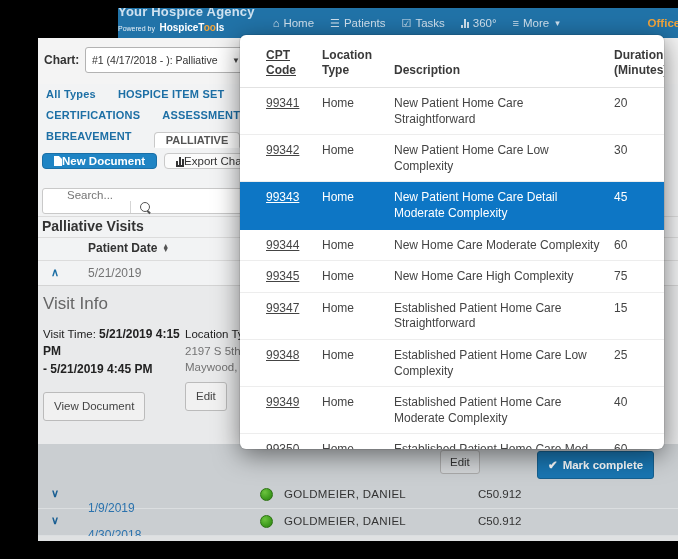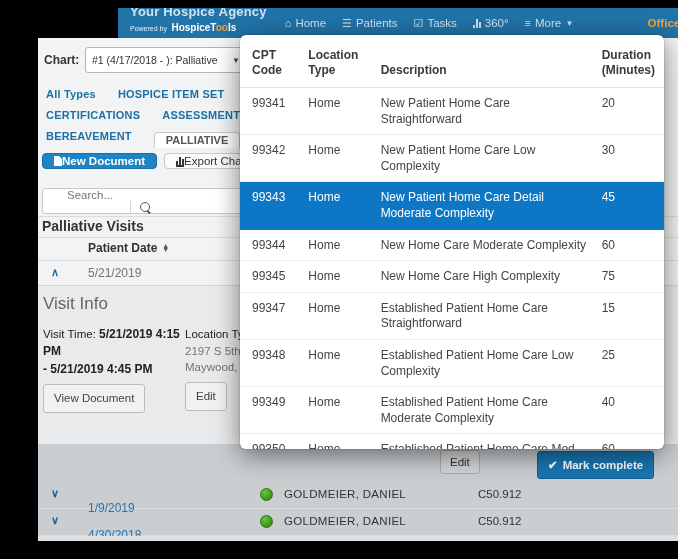--- a/index.html
+++ b/index.html
@@ -2,21 +2,21 @@
 <html><head>
 <meta charset="utf-8">
 <style>
   html,body{margin:0;padding:0;background:#000;}
   .canvas{position:relative;width:678px;height:559px;background:#000;overflow:hidden;
           font-family:"Liberation Sans",sans-serif;-webkit-font-smoothing:antialiased;}
 
   
   .navbar{position:absolute;left:118px;top:8px;width:560px;height:30px;background:#2173a8;
           overflow:hidden;display:flex;align-items:center;white-space:nowrap;}
-  .brand{margin-left:12px;margin-top:-6px;line-height:1.05;}
+  .brand{margin-left:0;margin-top:-6px;line-height:1.05;}
   .brand-name{font-size:13px;font-weight:bold;color:#cfe2f0;letter-spacing:.2px;}
   .powered{font-size:7px;color:#e8f1f8;}
   .logo-hospice{font-size:10px;font-weight:bold;color:#fff;}
   .logo-o{color:#f0a43c;font-weight:bold;font-size:10px;}
   .nav-items{display:flex;align-items:center;margin-left:18px;gap:16px;}
   .nav-item{display:flex;align-items:center;gap:4px;font-size:11.5px;color:#cfe0ee;cursor:pointer;}
   .nav-ico{font-size:11px;line-height:1;}
   .bars-ico{display:inline-flex;align-items:flex-end;gap:1px;height:9px;}
   .bars-ico i{display:block;width:2px;background:#cfe0ee;}
   .caret{font-size:9px;margin-left:2px;}
@@ -70,21 +70,21 @@
 
   .visit-panel{position:absolute;left:0;top:247px;width:100%;height:159px;background:#e9eaeb;
       border-top:1px solid #d4d4d4;}
   .vi-title{position:absolute;left:5px;top:8px;font-size:17px;color:#666;}
   .vi-left{position:absolute;left:5px;top:40px;width:152px;font-size:11.5px;color:#222;line-height:1.45;}
   .vi-left b{font-size:12px;}
   .vi-right{position:absolute;left:147px;top:40px;width:100px;font-size:11.5px;color:#222;line-height:1.45;}
   .vi-right .date-link{display:block;font-size:11.5px;}
   .btn-ghost{display:inline-block;background:#f1f1f1;border:1px solid #bbb;border-radius:3px;
       color:#444;font-size:11.5px;padding:5px 10px;cursor:pointer;}
-  .vi-left .btn-ghost{margin-top:6px;}
+  .vi-left .btn-ghost{margin-top:14px;}
   .vi-right .btn-ghost{margin-top:6px;}
 
   .bottom-gray{position:absolute;left:0;top:406px;width:100%;height:97px;background:#caced1;}
   .edit2{position:absolute;left:402px;top:6px;background:#d3d6d8;border:1px solid #ababab;
       border-radius:3px;color:#333;font-size:11.5px;padding:5px 9px;cursor:pointer;}
   .btn-complete{position:absolute;left:499px;top:7px;background:#1976b2;border:1px solid #15608f;
       border-radius:3px;color:#fff;font-size:11.5px;font-weight:bold;padding:6px 10px;cursor:pointer;
       display:inline-flex;gap:5px;align-items:center;}
   .g-row{position:absolute;left:0;width:100%;height:27px;border-bottom:1px solid #dbdee0;}
   .g-row .chev{position:absolute;left:13px;top:6px;color:#1a5f93;}
@@ -96,21 +96,21 @@
   .g-strip{position:absolute;left:0;top:92px;width:100%;height:5px;background:#dfe1e2;}
 
   
   .modal{position:absolute;left:240px;top:35px;width:424px;height:414px;background:#fff;
       border-radius:6px;box-shadow:0 6px 26px rgba(0,0,0,.5),0 0 0 1px rgba(0,0,0,.08);overflow:hidden;}
   .cpt-table{width:100%;border-collapse:collapse;font-size:12px;color:#444;table-layout:fixed;}
   .cpt-table th{font-weight:bold;color:#3a3a3a;text-align:left;vertical-align:bottom;
       padding:13px 4px 9px;border-bottom:1px solid #e2e2e2;white-space:pre-line;line-height:1.25;}
   .cpt-table td{padding:8px 4px 7px;border-bottom:1px solid #ededed;vertical-align:top;line-height:1.3;}
   .c-code{width:48px;}
-  .cpt-table th.c-code,.cpt-table td.c-code{padding-left:12px;width:48px;}
+  .cpt-table th.c-code,.cpt-table td.c-code{padding-left:26px;width:48px;text-decoration:underline;}
   .c-loc{width:64px;margin-left:12px;}
   .c-desc{width:212px;}
   .c-dur{width:58px;}
   .cpt-table tr.sel td{background:#0d76c5;color:#fff;border-bottom:1px solid #0d76c5;}
 </style>
 </head>
 <body>
 
 <div class="canvas">
 

